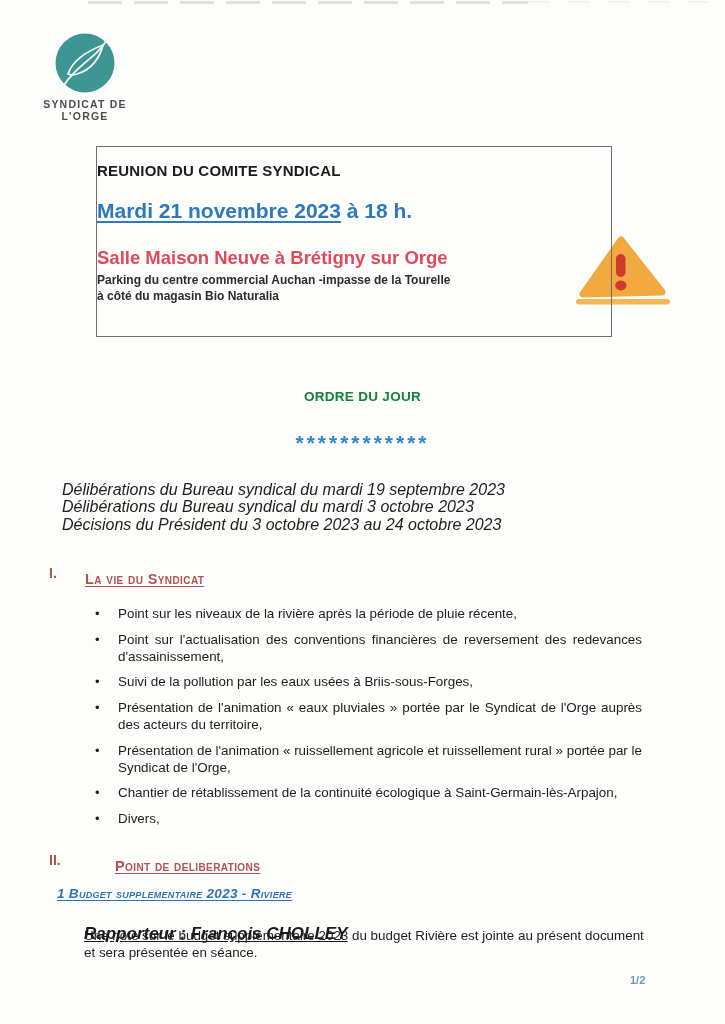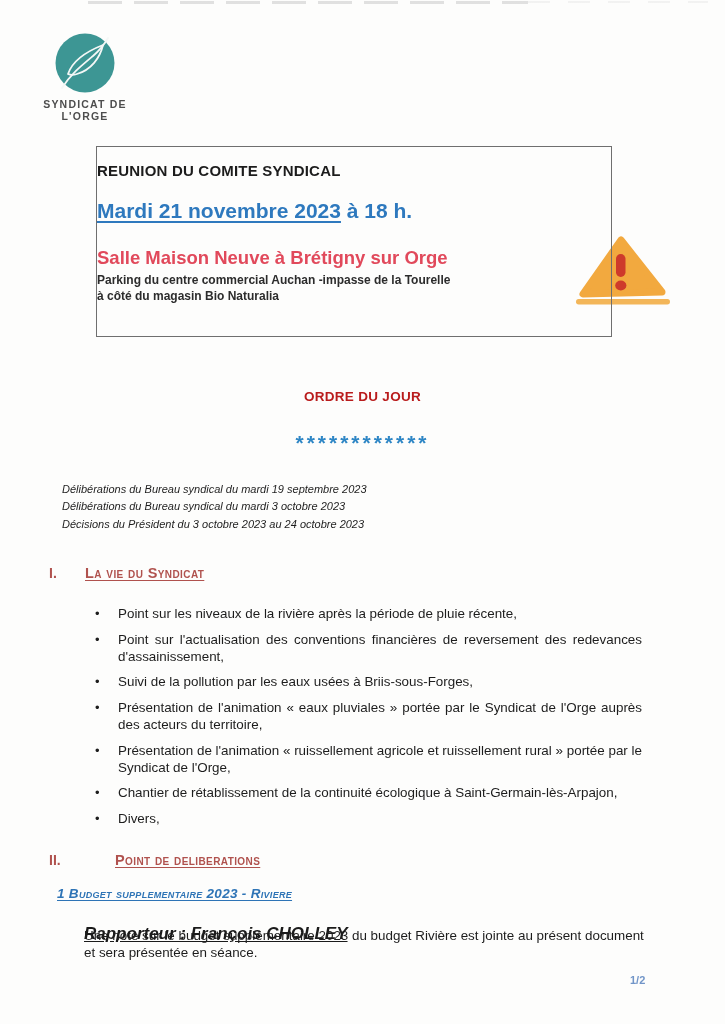--- a/index.html
+++ b/index.html
@@ -78,52 +78,53 @@
     position: absolute; left: 574px; top: 234px;
     width: 100px; height: 74px;
     z-index: 0;
   }
   .meeting-box { z-index: 1; }
 
   
   .ordre-heading {
     position: absolute; left: 0; top: 389px; width: 725px;
     text-align: center;
-    font-size: 13.5px; font-weight: bold; color: #b91c1c;
+    font-size: 13.5px; font-weight: bold; color: #15803d;
     letter-spacing: .3px;
   }
   .stars-separator {
     position: absolute; left: 0; top: 431px; width: 725px;
     text-align: center;
     font-size: 21px; font-weight: bold; color: #2e86c5;
     letter-spacing: 3px;
   }
 
   
   .delib-list {
     position: absolute; left: 62px; top: 481px;
     font-style: italic; font-weight: 500;
-    font-size: 11px; line-height: 17.3px; color: #1e1e1e;
+    font-size: 16px; line-height: 17.3px; color: #1e1e1e;
   }
 
   
   .section-heading {
     position: absolute; display: flex;
     left: 49px;
     color: #b0524e; font-weight: bold;
   }
   .section-heading .numeral {
     width: 36px; font-size: 14px;
   }
   .section-heading .s-title {
     font-size: 14.5px;
     font-variant: small-caps;
     letter-spacing: .4px;
     text-decoration: underline;
     text-underline-offset: 2px;
+    margin-top: 6px;
   }
   .sec1 { top: 565px; }
   .sec2 { top: 852px; gap: 30px; }
 
   
   .bullets {
     position: absolute; left: 95px; top: 606px; width: 547px;
   }
   .bullet { display: flex; margin-bottom: 9px; }
   .bullet .marker { width: 23px; font-size: 13px; color: #1d1d1d; }

